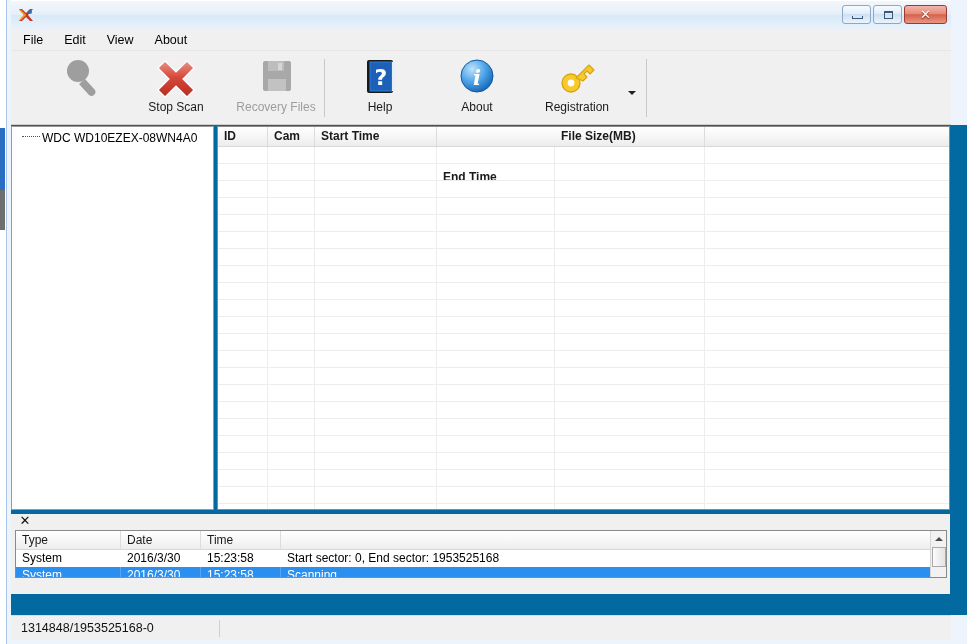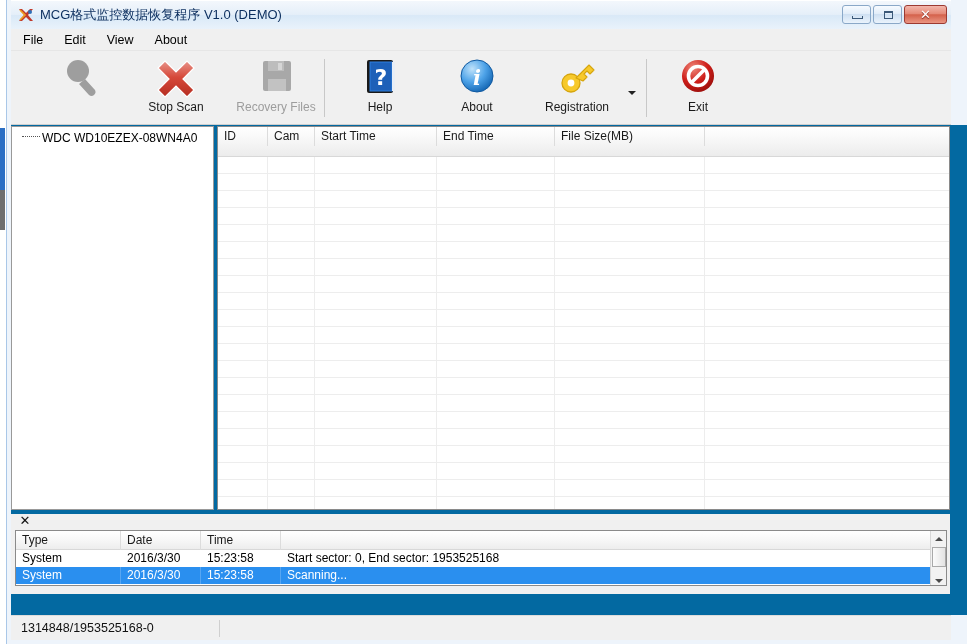--- a/index.html
+++ b/index.html
@@ -126,24 +126,24 @@
 
   
   .list-panel{
     position:absolute;left:206px;top:1px;width:733px;height:384px;
     background:#ffffff;
     border:1px solid #8a8a8a;
     box-sizing:border-box;
     overflow:hidden;
   }
   .lv-head{
-    height:30px;width:100%;
+    height:20px;width:100%;
     background:linear-gradient(to bottom,#ffffff 0%,#f6f6f6 50%,#ececec 100%);
     border-bottom:1px solid #d8d8d8;
-    display:flex;box-sizing:border-box;
+    display:flex;box-sizing:border-box;font-weight:bold;
   }
   .lv-th{
     height:19px;line-height:18px;
     font-size:12px;color:#1a1a1a;
     border-right:1px solid #dcdcdc;
     padding-left:6px;box-sizing:border-box;
     white-space:nowrap;overflow:hidden;cursor:default;
   }
   .lv-body{position:relative;width:100%;}
   .lv-row{
@@ -160,21 +160,21 @@
     position:absolute;left:0px;top:389px;width:939px;height:80px;
     background:#f0f0f0;
   }
   .log-close{
     position:absolute;left:6px;top:0px;width:16px;height:15px;
     font-size:13px;font-weight:bold;color:#111;
     line-height:14px;text-align:center;cursor:default;
     font-family:"Liberation Sans","DejaVu Sans",sans-serif;
   }
   .log-box{
-    position:absolute;left:4px;top:16px;width:932px;height:56px;
+    position:absolute;left:4px;top:16px;width:932px;height:48px;
     background:#ffffff;border:1px solid #8a8a8a;
     box-sizing:border-box;overflow:hidden;
   }
   .log-head{
     height:19px;width:100%;
     background:linear-gradient(to bottom,#ffffff 0%,#f7f7f7 50%,#ededed 100%);
     border-bottom:1px solid #d8d8d8;
     display:flex;box-sizing:border-box;
   }
   .log-th{
@@ -243,21 +243,20 @@
 <div class="window"></div>
 
 <div class="titlebar">
   <span class="title-icon">
     <svg width="18" height="18" viewBox="0 0 18 18">
       <path d="M2 3 L7 9 L2 15 L5 15 L9 11 L13 15 L16 15 L11 9 L16 3 L13 3 L9 7 L5 3 Z" fill="#c0392b"></path>
       <path d="M3 4 L8 9 L3 14" fill="none" stroke="#f0a020" stroke-width="1.6"></path>
       <circle cx="13" cy="6" r="2" fill="#2d6fb8"></circle>
     </svg>
   </span>
-  <span class="title-text">MCG格式监控数据恢复程序 V1.0 (DEMO)</span>
   <span class="wbtns">
     <span class="wbtn">
         <i class="g-min"></i>
       </span>
     <span class="wbtn">
         <i class="g-max"></i>
       </span>
     <span class="wbtn close">
       <i class="g-x">✕</i>
     </span>
@@ -351,54 +350,37 @@
         <path d="M23 23 L36 10 L41 15 L37 19 L34 16 L31 19 L34 22 L30 26 Z" fill="#f7c92b" stroke="#d6a50d" stroke-width="1.1" stroke-linejoin="round"></path>
       </svg>
     </span>
     <span class="tb-lbl">Registration</span>
   </div>
 
   <div class="tb-arrow" style="left:616px;"></div>
 
   <div class="tb-sep" style="left:635px;"></div>
 
-  <div class="tb-btn" style="left:655px;width:64px;">
-    <span class="tb-ico">
-      <svg width="48" height="44" viewBox="0 0 48 44">
-        <defs>
-          <radialGradient id="gp" cx="35%" cy="25%" r="80%">
-            <stop offset="0%" stop-color="#ef8a7c"></stop>
-            <stop offset="55%" stop-color="#cf1f1a"></stop>
-            <stop offset="100%" stop-color="#9c0f0c"></stop>
-          </radialGradient>
-        </defs>
-        <circle cx="24" cy="21" r="16" fill="url(#gp)"></circle>
-        <circle cx="24" cy="21" r="9.5" fill="none" stroke="#ffffff" stroke-width="3.6"></circle>
-        <line x1="17" y1="28" x2="31" y2="14" stroke="#ffffff" stroke-width="3.6"></line>
-      </svg>
-    </span>
-    <span class="tb-lbl">Exit</span>
-  </div>
 </div>
 
 <div class="client">
 
   <div class="tree-panel">
     <div class="tree-item">
       <span class="tree-dots"></span>
       <span>WDC WD10EZEX-08WN4A0</span>
     </div>
   </div>
 
   <div class="list-panel">
     <div class="lv-head">
       <div class="lv-th" style="width:50px;">ID</div>
       <div class="lv-th" style="width:47px;">Cam</div>
       <div class="lv-th" style="width:122px;">Start Time</div>
-      <div class="lv-th" style="width:118px;">End Time</div>
+      <div class="lv-th" style="width:118px;margin-top:41px;">End Time</div>
       <div class="lv-th" style="width:150px;">File Size(MB)</div>
       <div class="lv-th" style="width:244px;border-right:none;"></div>
     </div>
     <div class="lv-body">
       <div class="lv-row">
           <i class="lv-cell" style="width:50px"></i>
           <i class="lv-cell" style="width:47px"></i>
           <i class="lv-cell" style="width:122px"></i>
           <i class="lv-cell" style="width:118px"></i>
           <i class="lv-cell" style="width:150px"></i>

